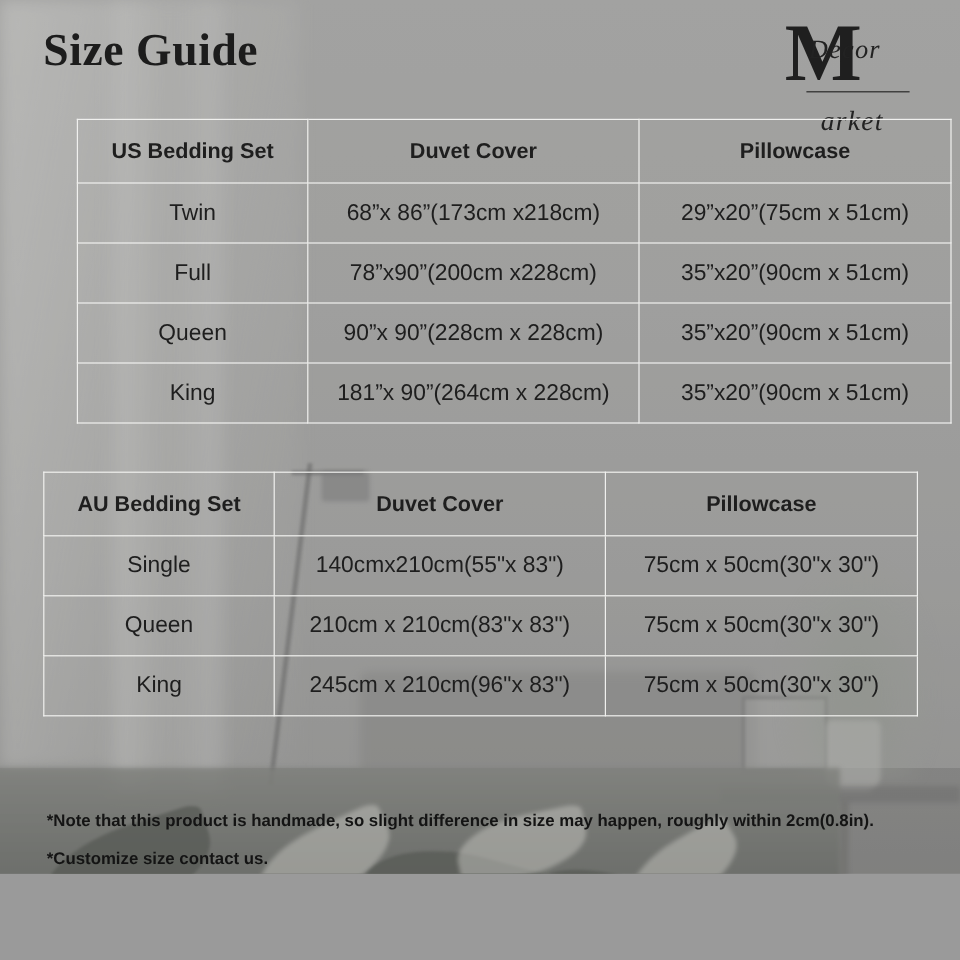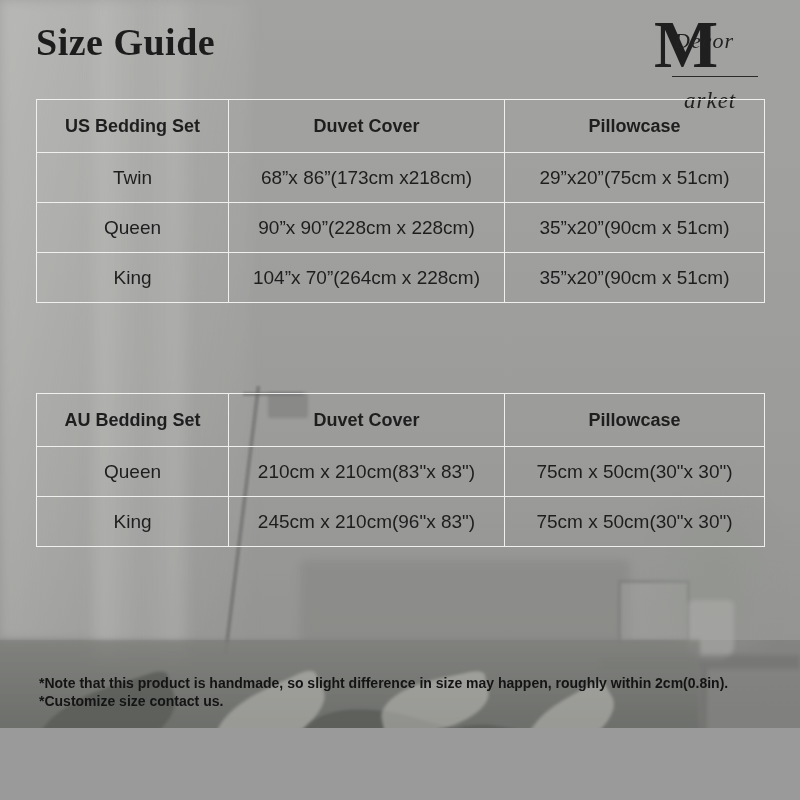--- a/index.html
+++ b/index.html
@@ -213,34 +213,35 @@
   }
   table.size-table thead th {
     font-weight: bold;
     font-size: 18px;
     height: 52px;
   }
   .col-a { width: 192px; }
   .col-b { width: 276px; }
   .col-c { width: 260px; }
 
-  #table-us { top: 99px; }
+  #table-us { top: 99px; margin-left: 28px; }
   #table-au { top: 393px; }
 
   .notes {
     position: absolute;
     left: 39px;
     top: 675px;
     width: 740px;
     color: #141414;
     font-weight: bold;
     font-size: 14px;
     line-height: 1.28;
   }
   .notes .note2 {
+    margin-top: 14px;
   }
 </style>
 </head>
 <body>
 
 <div id="page">
 
   <div class="bg-layer">
     <div class="bg-wall"></div>
     <div class="bg-window"></div>
@@ -291,47 +292,57 @@
           <th>Pillowcase</th>
         </tr>
       </thead>
       <tbody>
         <tr>
           <td>Twin</td>
           <td>68”x 86”(173cm x218cm)</td>
           <td>29”x20”(75cm x 51cm)</td>
         </tr>
         <tr>
+          <td>Full</td>
+          <td>78”x90”(200cm x228cm)</td>
+          <td>35”x20”(90cm x 51cm)</td>
+        </tr>
+        <tr>
           <td>Queen</td>
           <td>90”x 90”(228cm x 228cm)</td>
           <td>35”x20”(90cm x 51cm)</td>
         </tr>
         <tr>
           <td>King</td>
-          <td>104”x 70”(264cm x 228cm)</td>
+          <td>181”x 90”(264cm x 228cm)</td>
           <td>35”x20”(90cm x 51cm)</td>
         </tr>
       </tbody>
     </table>
 
     <table class="size-table" id="table-au">
       <colgroup>
           <col class="col-a">
           <col class="col-b">
           <col class="col-c">
         </colgroup>
       <thead>
         <tr>
           <th>AU Bedding Set</th>
           <th>Duvet Cover</th>
           <th>Pillowcase</th>
         </tr>
       </thead>
       <tbody>
         <tr>
+          <td>Single</td>
+          <td>140cmx210cm(55"x 83")</td>
+          <td>75cm x 50cm(30"x 30")</td>
+        </tr>
+        <tr>
           <td>Queen</td>
           <td>210cm x 210cm(83"x 83")</td>
           <td>75cm x 50cm(30"x 30")</td>
         </tr>
         <tr>
           <td>King</td>
           <td>245cm x 210cm(96"x 83")</td>
           <td>75cm x 50cm(30"x 30")</td>
         </tr>
       </tbody>

